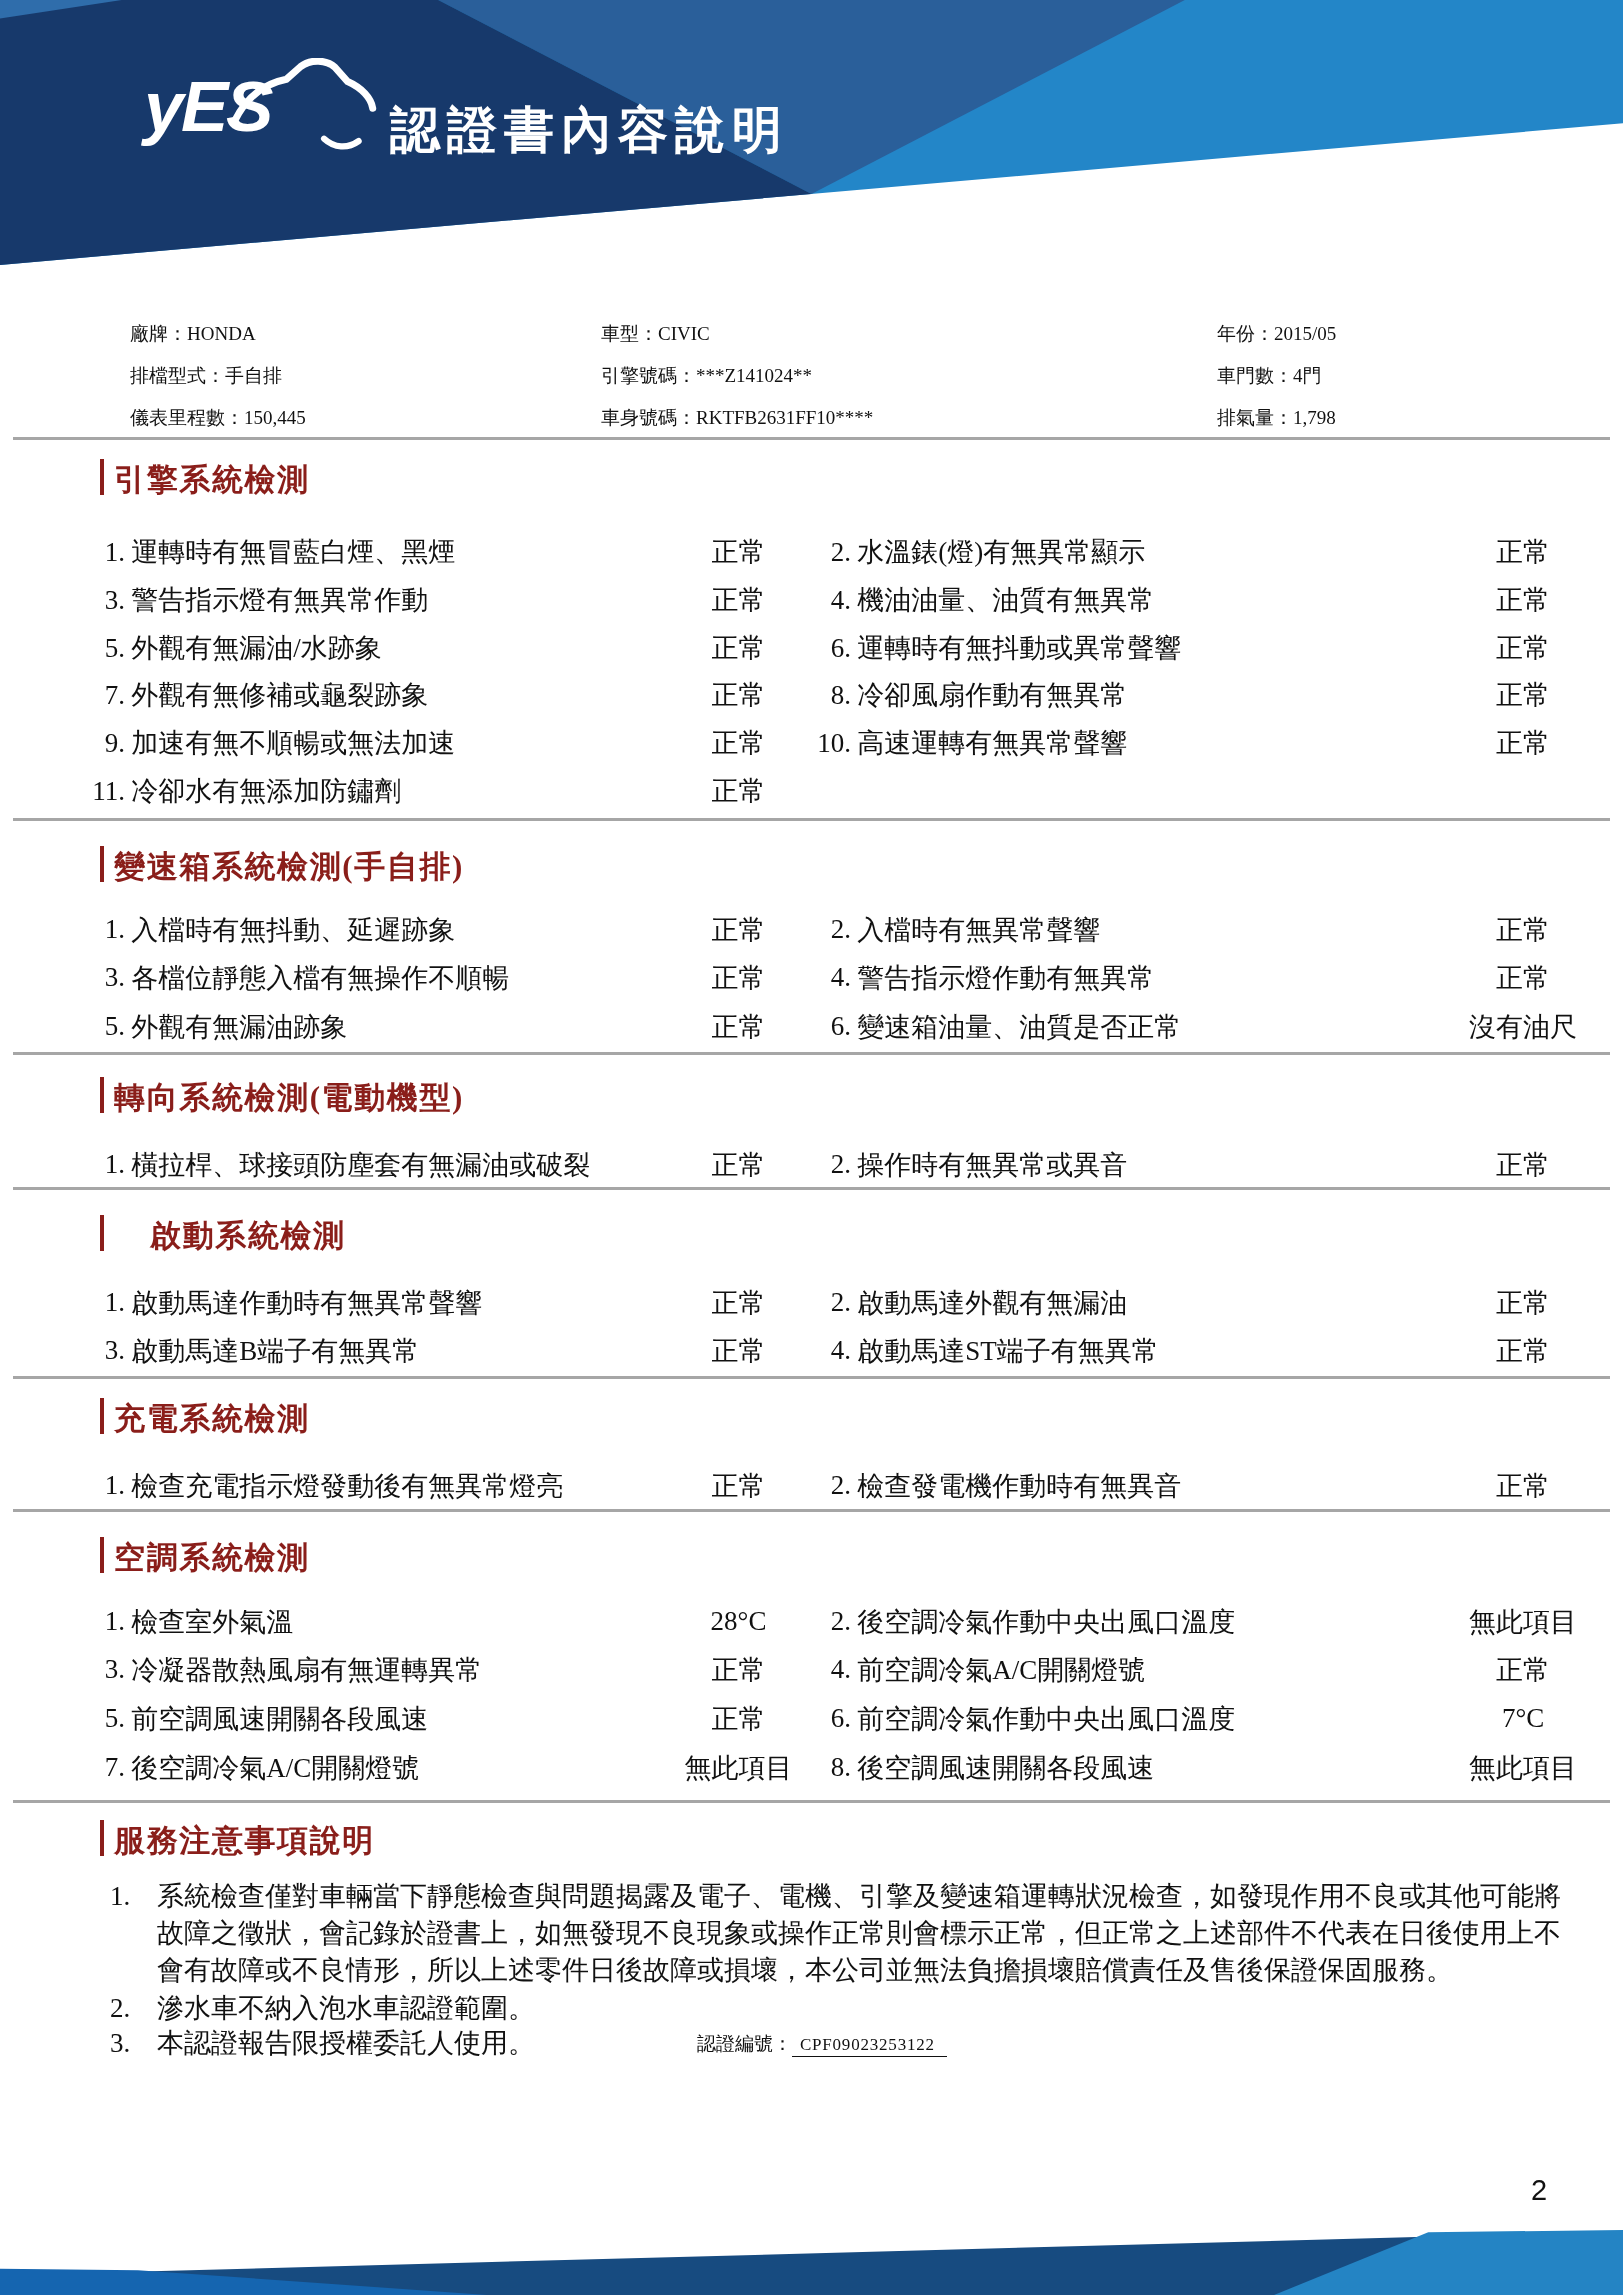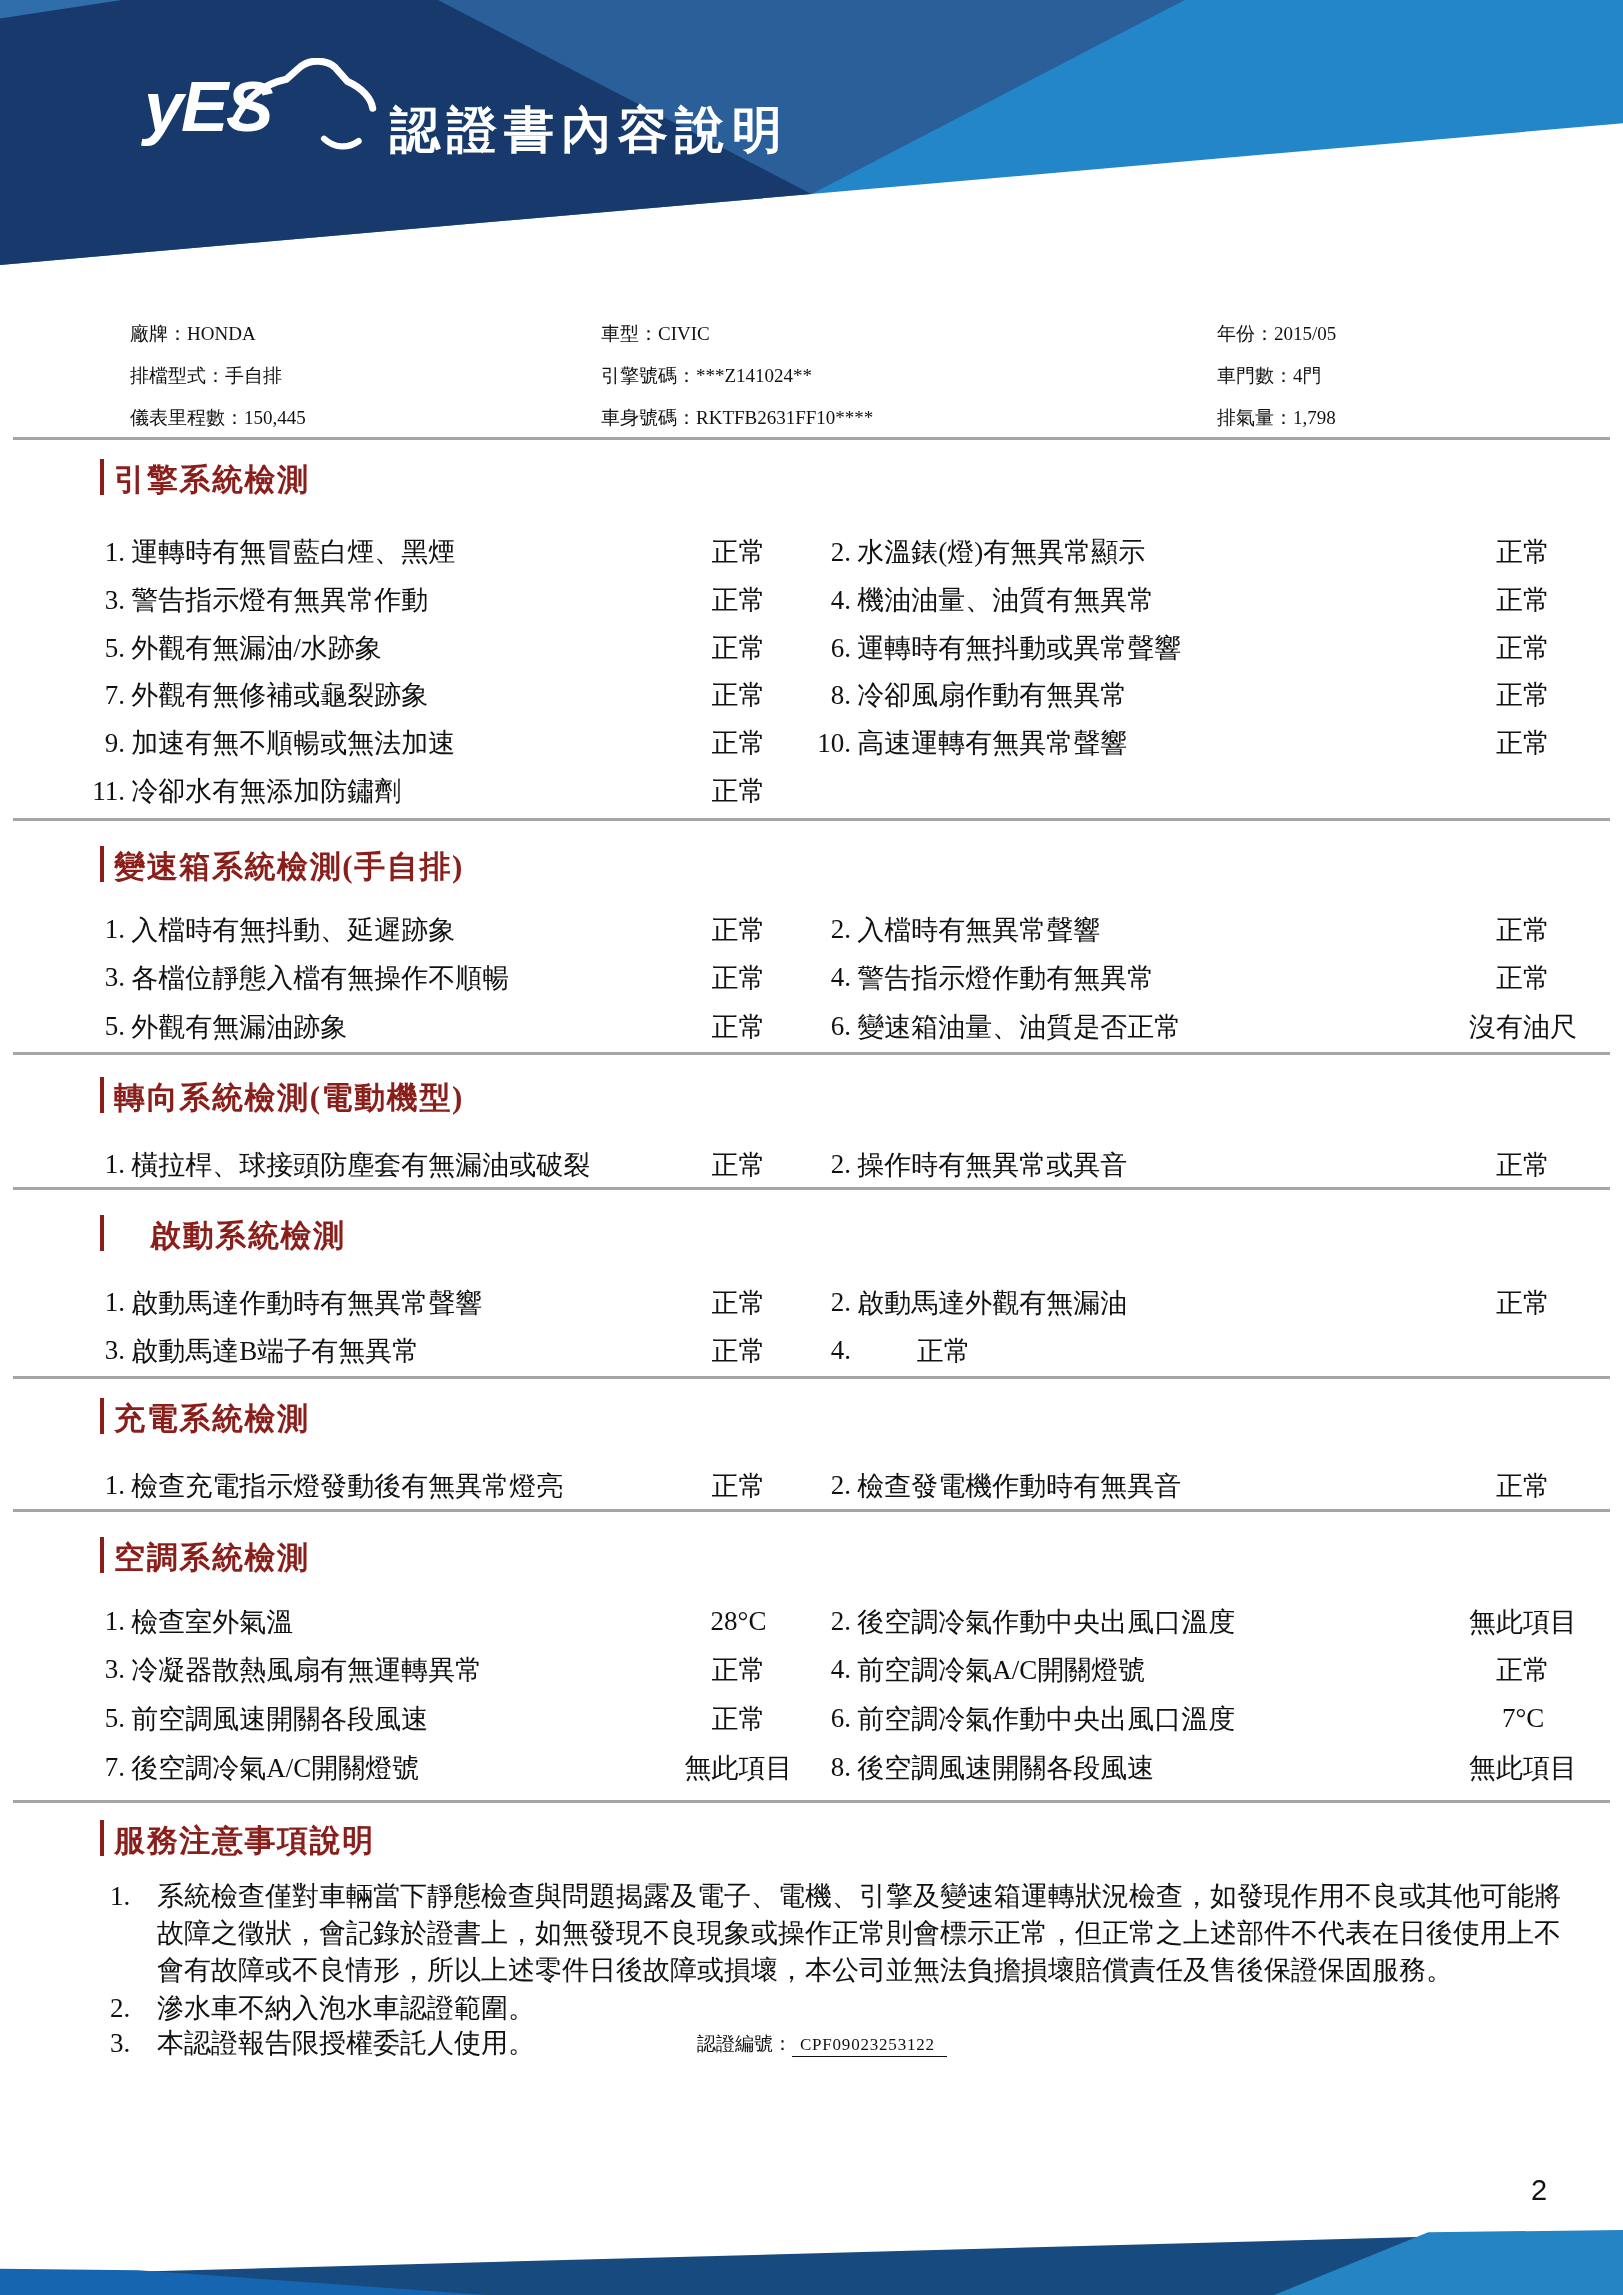--- a/index.html
+++ b/index.html
@@ -241,20 +241,21 @@
         </div>
       </div>
       <div class="item-row" style="top: 1326px; height: 49px;">
         <div class="half l">
           <span class="num">3.</span>
           <span class="lbl">啟動馬達B端子有無異常</span>
           <span class="val">正常</span>
         </div>
         <div class="half r">
           <span class="num">4.</span>
+          <span class="lbl">啟動馬達ST端子有無異常</span>
           <span class="val">正常</span>
         </div>
       </div>
       <div class="sec-head" style="top: 1398px;">
         <span class="sec-bar"></span>
         <h2 class="sec-title">充電系統檢測</h2>
       </div>
       <div class="item-row" style="top: 1461px; height: 49px;">
         <div class="half l">
           <span class="num">1.</span>

